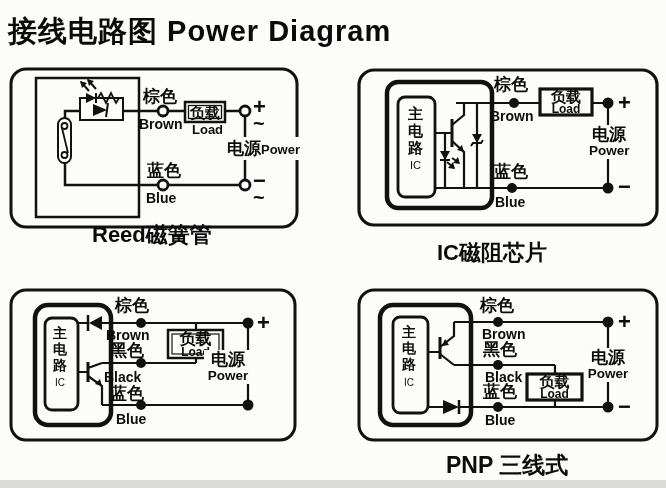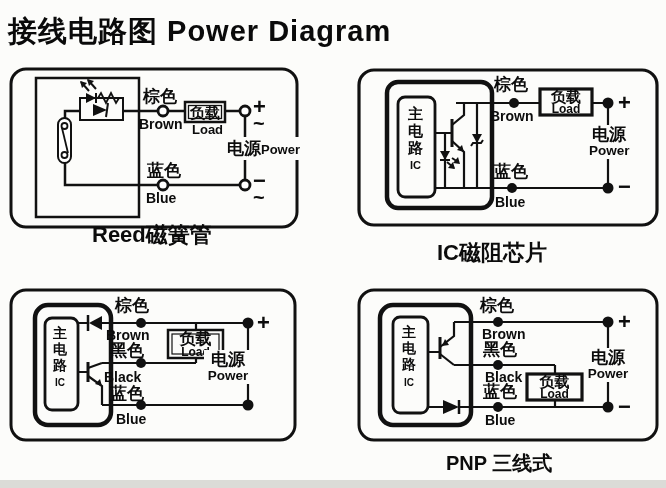--- a/index.html
+++ b/index.html
@@ -41,21 +41,21 @@
   .powerstack .p-en{display:block;font-size:13.5px;font-weight:bold;line-height:14px;}
   .powerrow{
     position:absolute;display:flex;align-items:baseline;background:#fcfcfa;
   }
   .powerrow .p-cn{font-size:17px;font-weight:bold;}
   .powerrow .p-en{font-size:13px;font-weight:bold;}
   .vtext{
     position:absolute;font-weight:bold;text-align:left;
     width:17px;word-break:break-all;line-height:17px;font-size:15px;
   }
-  .ictag{position:absolute;font-weight:bold;font-size:11px;}
+  .ictag{position:absolute;font-weight:normal;font-size:11px;}
   .bottombar{position:absolute;left:0;top:480px;width:666px;height:8px;background:#dbdbd7;}
   svg *{vector-effect:none;}
 </style>
 </head>
 <body>
 
 <div class="title">接线电路图 Power Diagram</div>
 
 <div class="panel" style="left:8px;top:62px;width:296px;height:172px">
   <svg width="296" height="172" viewBox="0 0 296 172">
@@ -238,15 +238,15 @@
     <span class="cn-load" style="line-height:14px">负载</span>
     <span class="en-load">Load</span>
   </div>
   <span class="lbl sign" style="left:262px;top:26px">+</span>
   <span class="lbl sign" style="left:262px;top:111px">−</span>
   <div class="powerstack" style="left:230px;top:63px;width:44px">
     <span class="p-cn">电源</span>
     <span class="p-en">Power</span>
   </div>
 </div>
-<div class="caption" style="left:446px;top:450px;font-size:20px">PNP 三线式</div>
+<div class="caption" style="left:446px;top:450px;font-size:23px">PNP 三线式</div>
 
 <div class="bottombar"></div>
 
 </body></html>

